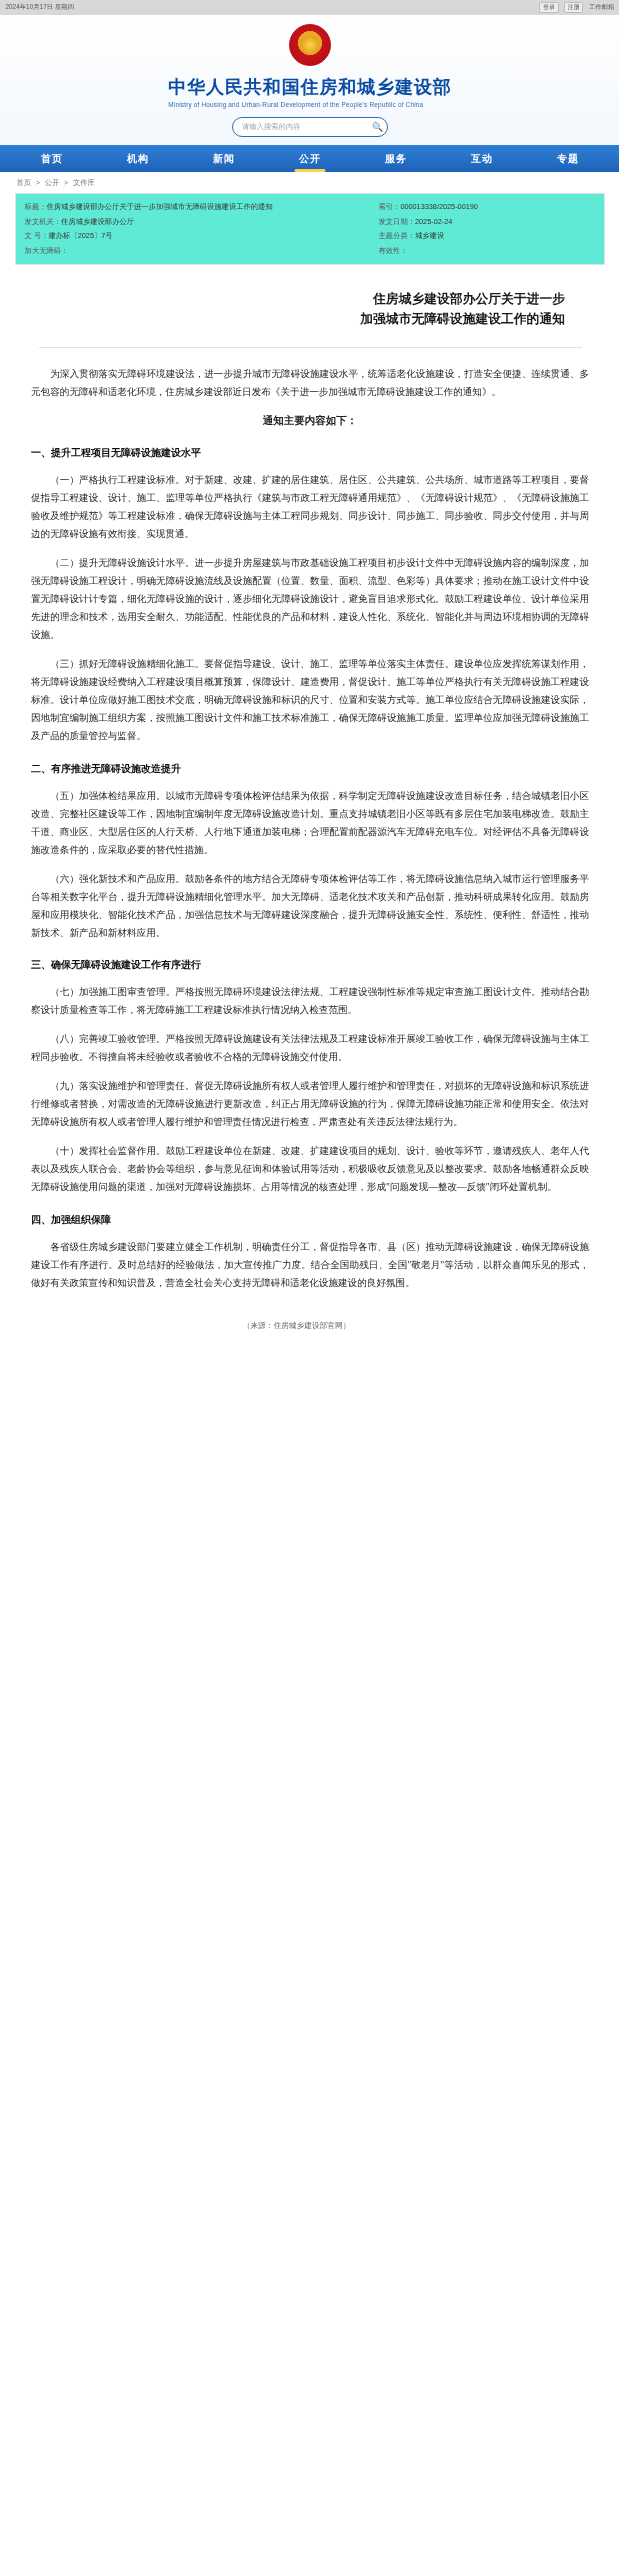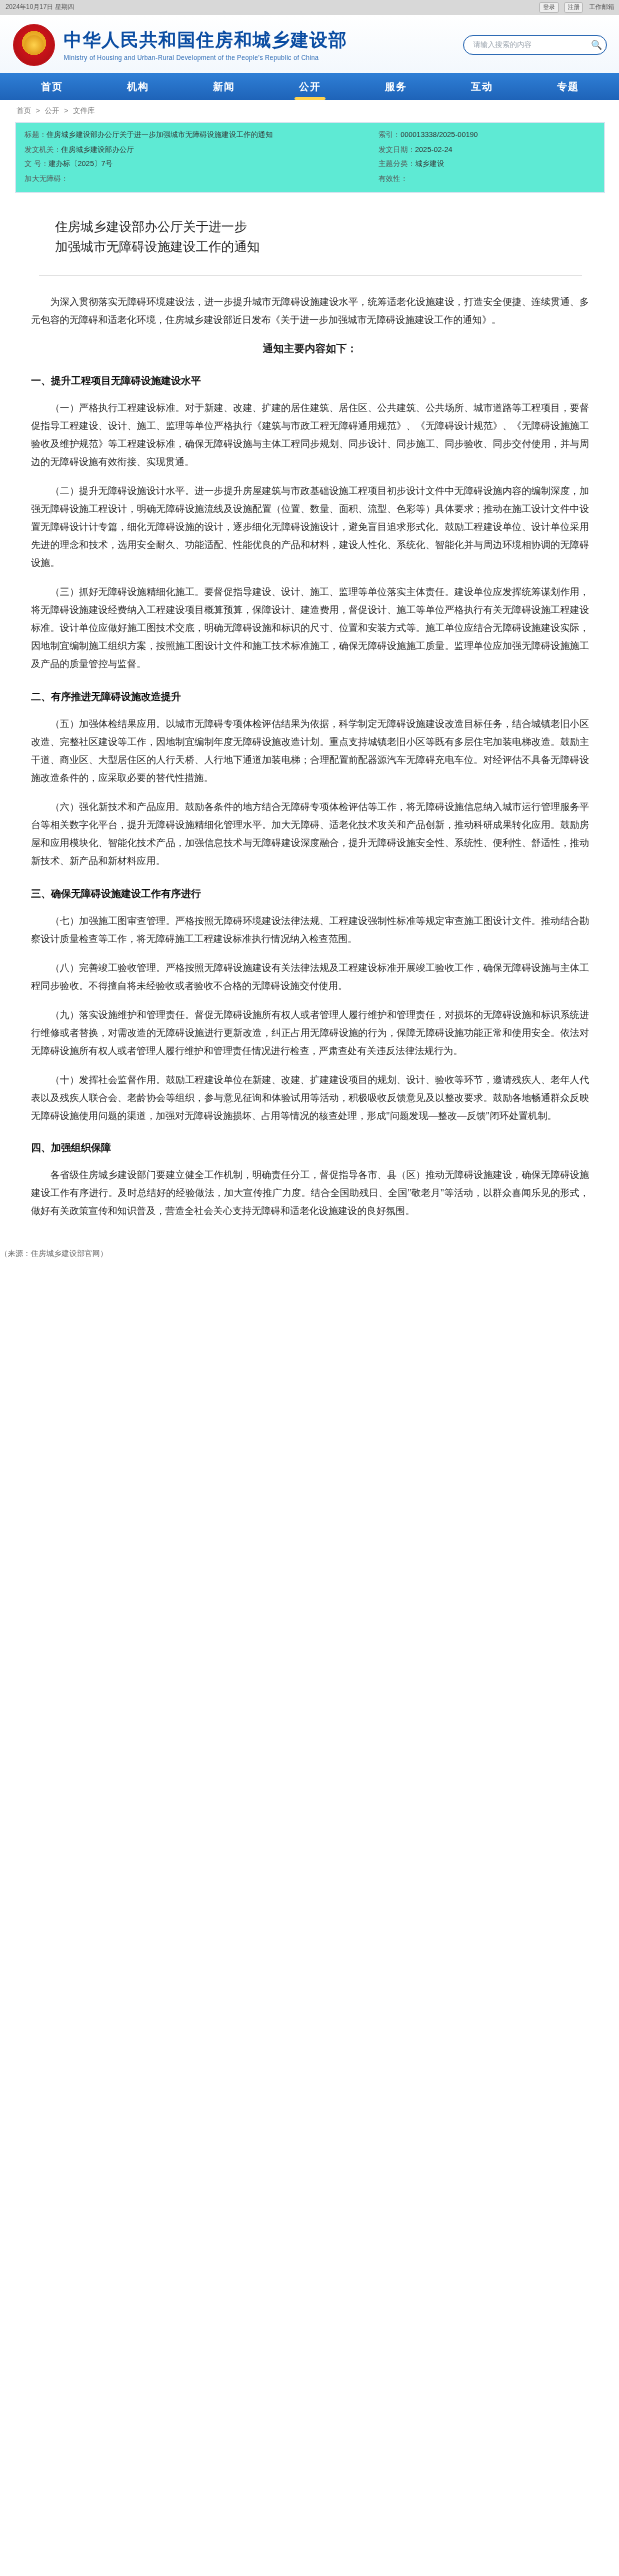--- a/index.html
+++ b/index.html
@@ -28,20 +28,21 @@
   .sb-btn { background:#eee; border:0.9px solid #bbb; border-radius:1.8px; padding:0 2.7px; font-size:6px; color:#444;}
 
   
   .header {
     background: linear-gradient(180deg,#ffffff 0%, #f3f8fd 100%);
     padding: 9px 12.8px 7.3px 12.8px;
     display:flex;
     align-items:center;
     gap:9px;
     border-bottom: 0;
+    flex-direction: column;
   }
   .emblem {
     width:42px; height:42px;
     border-radius:50%;
     background: radial-gradient(circle at 50% 45%, #f2c84b 0%, #e8a41d 40%, #c8131a 41%, #a70d12 100%);
     border:0.9px solid #c0141a;
     flex:0 0 auto;
     position:relative;
   }
   .emblem:after{
@@ -60,21 +61,21 @@
     font-family:"Liberation Serif", serif;
   }
   .title-en {
     font-size:6.4px;
     color:#2f6cb5;
     margin-top:2.7px;
     letter-spacing:0.2px;
   }
   .searchbox {
     flex:0 0 auto;
-    width:144px;
+    width:156px;
     height:20px;
     border:0.9px solid #2f6cb5;
     border-radius:10px;
     background:#fff;
     display:flex; align-items:center;
     padding:0 3.6px 0 9px;
     font-size:7.3px;
     color:#9aa3ad;
     justify-content:space-between;
   }
@@ -126,23 +127,23 @@
   }
   .meta-row { display:flex; line-height:14.6px; }
   .meta-cell { display:flex; }
   .meta-cell.wide { flex: 1 1 62%; }
   .meta-cell.narrow { flex: 1 1 38%; }
   .meta-k { color:#555; white-space:nowrap; }
   .meta-v { color:#333; }
 
   
   .doc-title {
-    text-align:left;
+    text-align:right;
     font-family:"Liberation Serif", serif;
-    font-weight:normal;
+    font-weight:bold;
     font-size:12.8px;
     color:#1a1a1a;
     line-height:20px;
     padding: 24px 55px 5.5px 55px;
   }
   .title-rule {
     width: 543px;
     margin: 12.8px auto 0 auto;
     border-top:0.9px solid #e2e2e2;
   }
@@ -167,21 +168,21 @@
   .center-head {
     text-align:center;
     font-weight:bold;
     font-size:10.5px;
     margin: 16.4px 0 12.8px 0;
     text-indent:0 !important;
   }
 
   
   .footer {
-    text-align:left;
+    text-align:center;
     font-size:7.7px;
     color:#666;
     padding: 9px 27px 16.4px 0;
     font-family:"Liberation Serif", serif;
   }
 </style>
 </head>
 <body>
 
 <div class="page">

